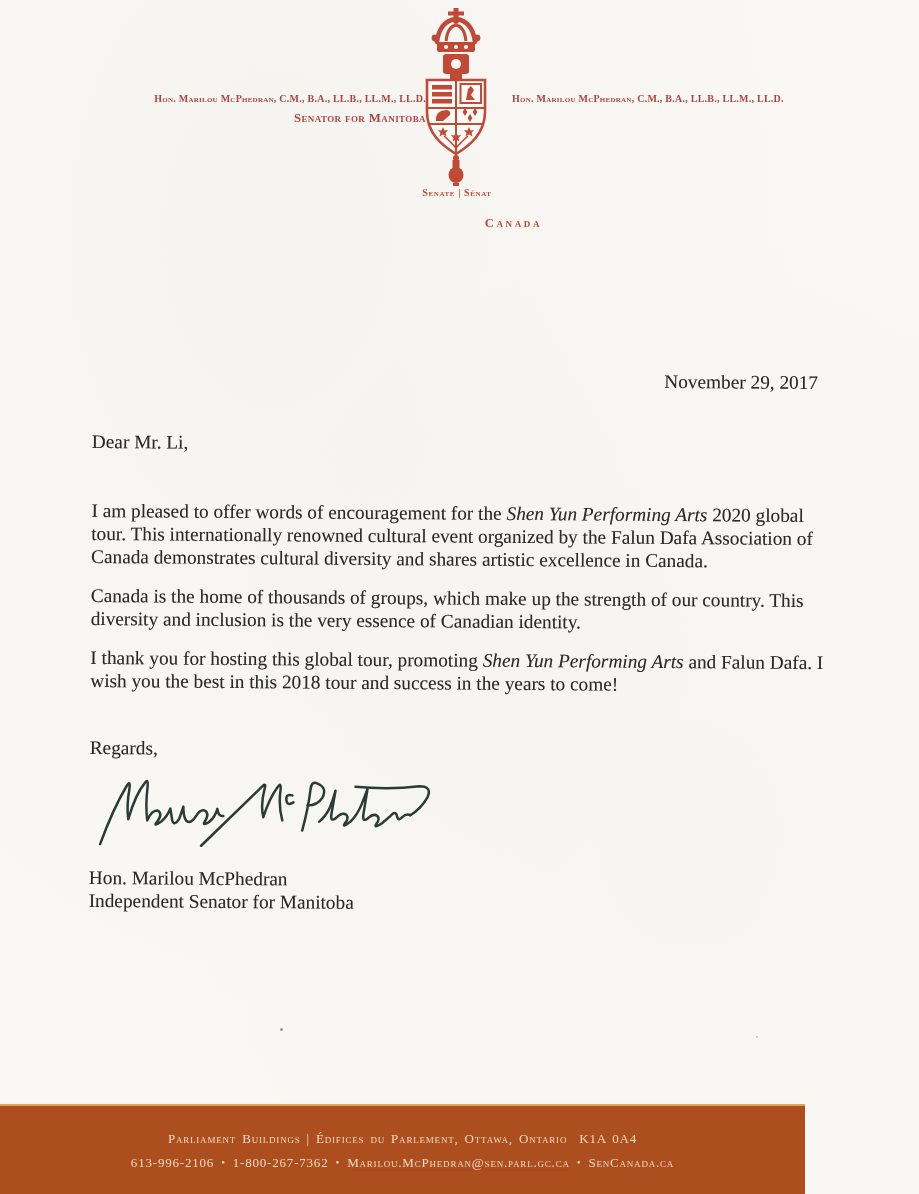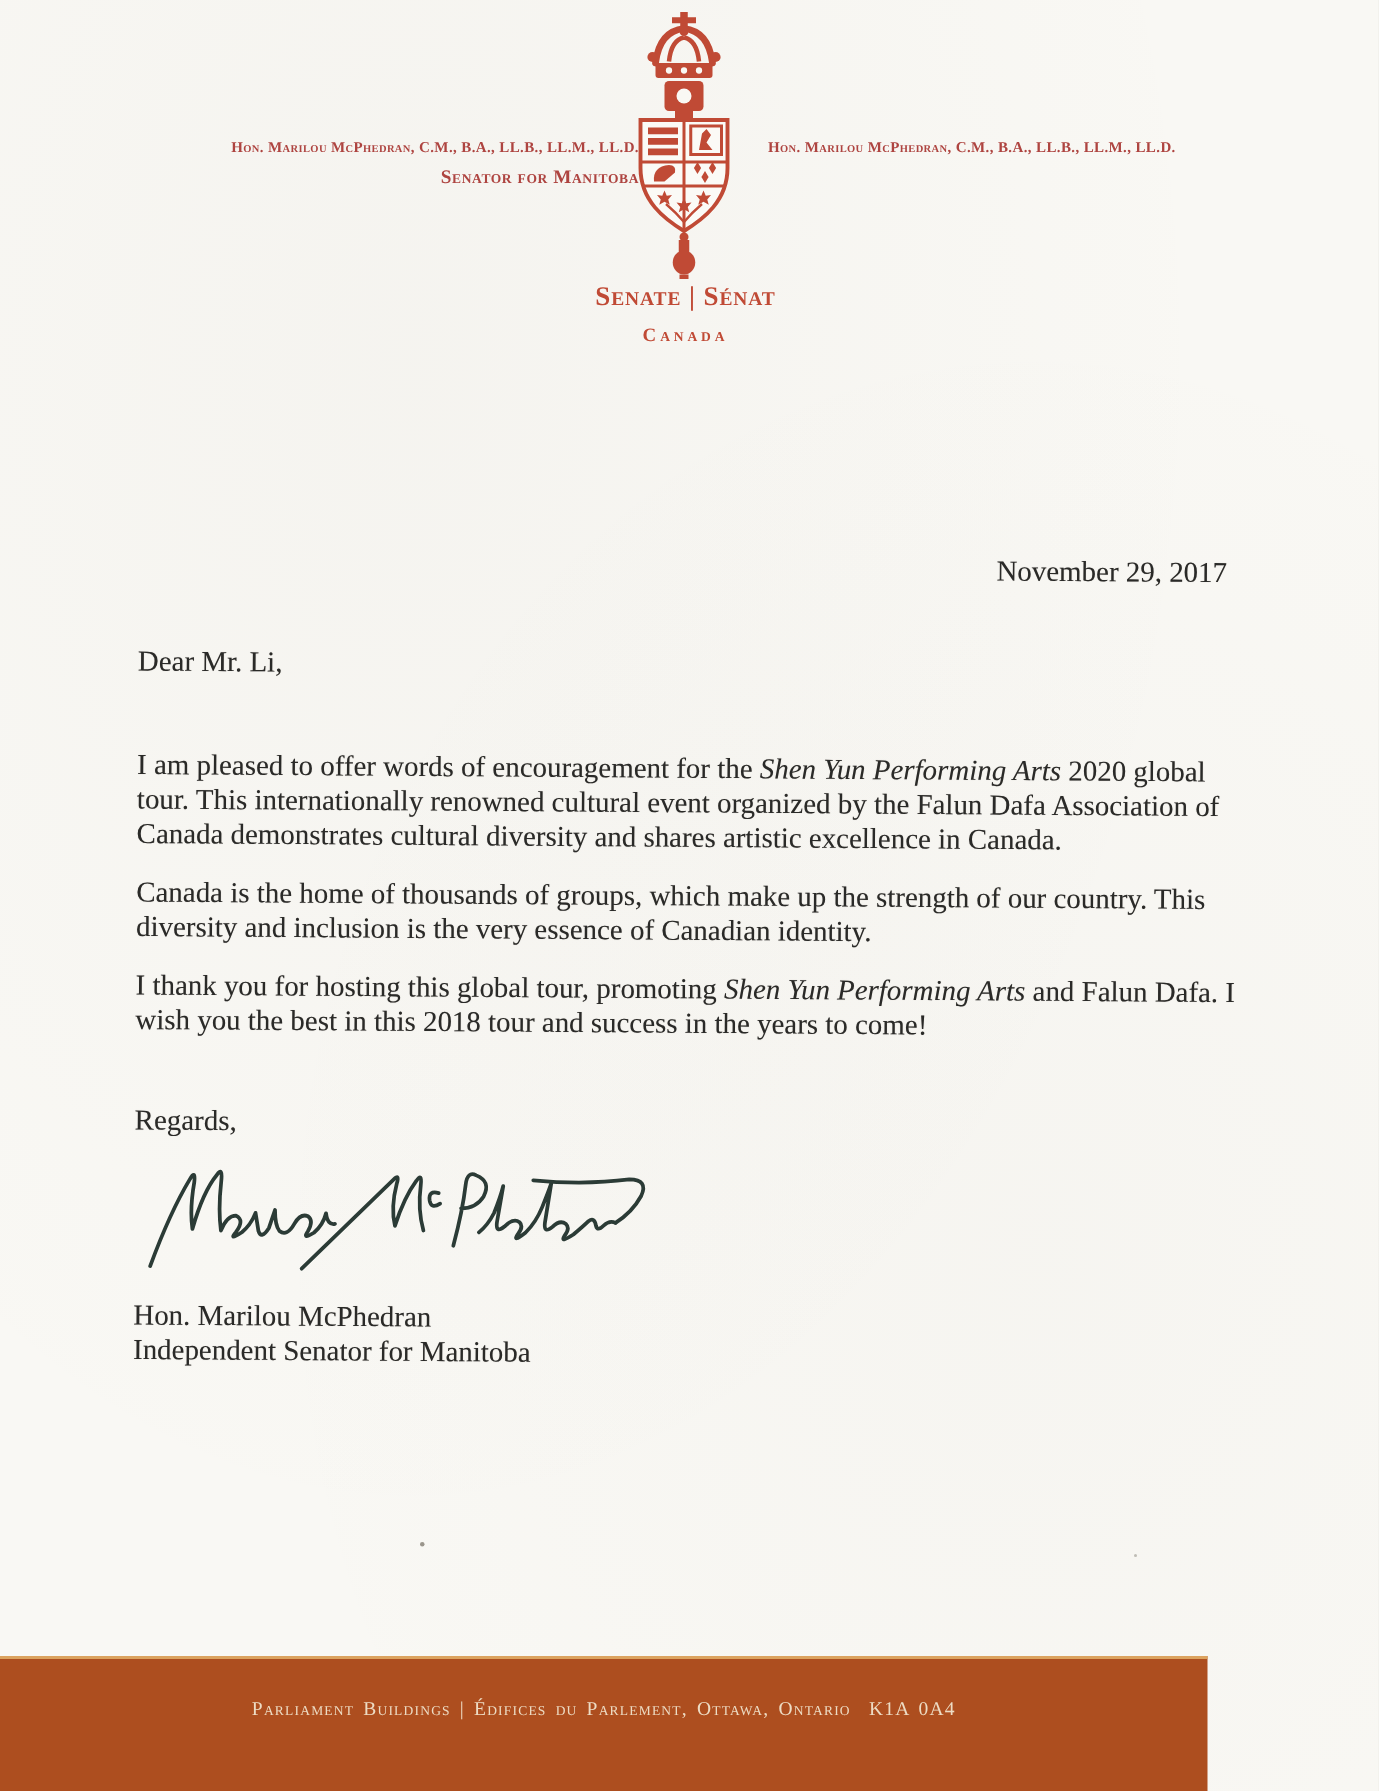--- a/index.html
+++ b/index.html
@@ -36,22 +36,22 @@
   .hdr-left{left:62px;width:364px;text-align:right;}
   .hdr-right{left:512px;width:390px;text-align:left;}
   .hdr-line1{font-size:10px;font-weight:600;letter-spacing:.25px;}
   .hdr-line2{font-size:12.8px;font-weight:600;letter-spacing:.4px;margin-top:2px;}
   .crest{position:absolute;left:399px;top:8px;width:116px;height:178px;color:var(--crest_red);}
   .crest-label{
     position:absolute;left:372px;top:187px;width:170px;
     text-align:center;color:var(--crest_red);
     font-variant:small-caps;font-weight:600;
   }
-  .crest-label .l1{font-size:18px;letter-spacing:.6px;}
-  .crest-label .l2{font-size:12.6px;letter-spacing:2.6px;margin-top:8px;}
+  .crest-label .l1{font-size:10px;letter-spacing:.6px;}
+  .crest-label .l2{font-size:12.6px;letter-spacing:2.6px;margin-top:18px;text-align:right;}
   
   .tilt{
     position:absolute;inset:0;
     transform:rotate(.4deg);
     transform-origin:92px 430px;
   }
   .date{
     position:absolute;left:664px;top:367px;
     font-size:19.3px;color:var(--ink);
     text-shadow:0 0 .5px rgba(60,50,40,.35);
@@ -189,15 +189,18 @@
       <div>Independent Senator for Manitoba</div>
     </div>
 
   </div>
 
   <div class="speck s1"></div>
   <div class="speck s2"></div>
 
   <div class="footer">
     <div class="f-line">Parliament Buildings | Édifices du Parlement, Ottawa, Ontario&nbsp; K1A 0A4</div>
+    <div class="f-line">
+      <span>613-996-2106</span><span class="sep">•</span><span>1-800-267-7362</span><span class="sep">•</span><span class="email">Marilou.McPhedran@sen.parl.gc.ca</span><span class="sep">•</span><span>SenCanada.ca</span>
+    </div>
   </div>
 
 </div>
 
 </body></html>

